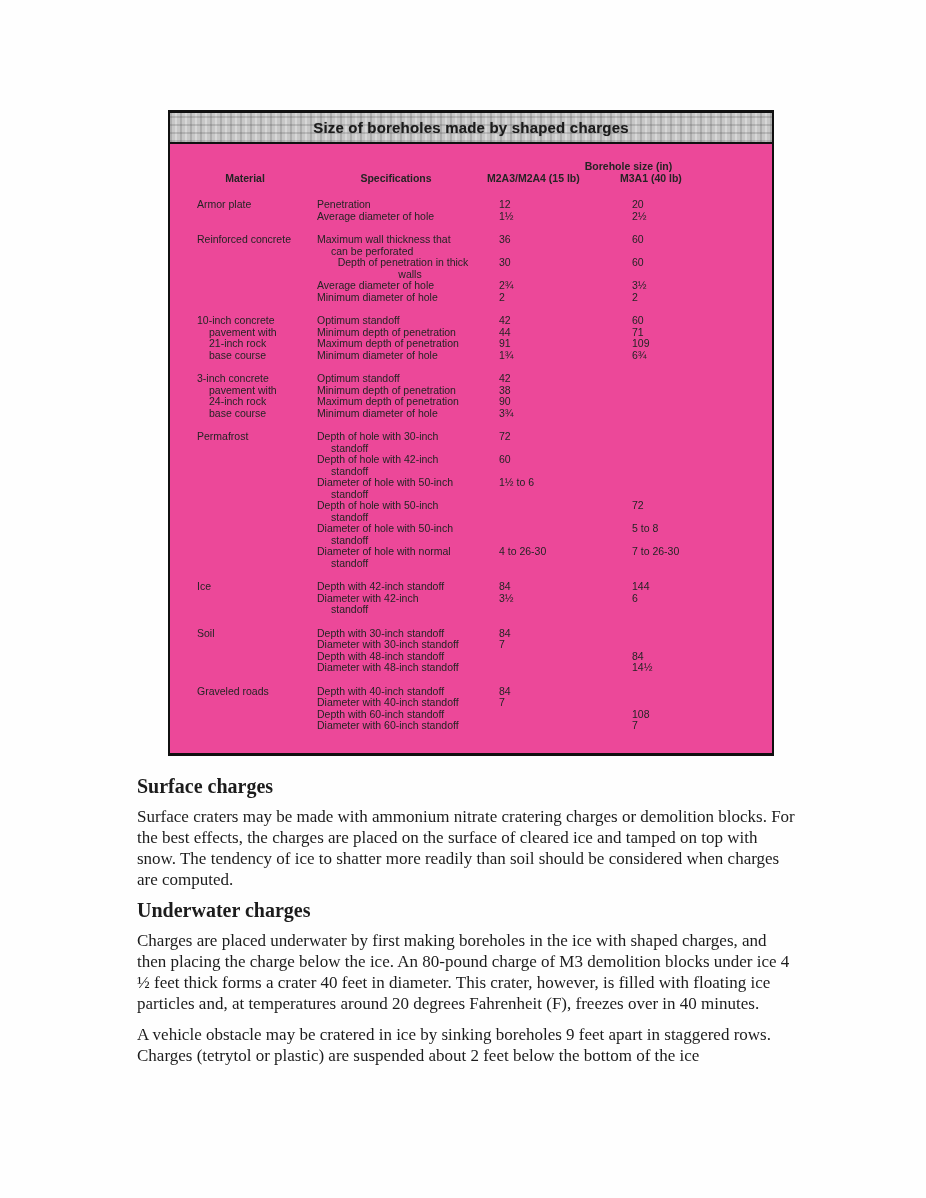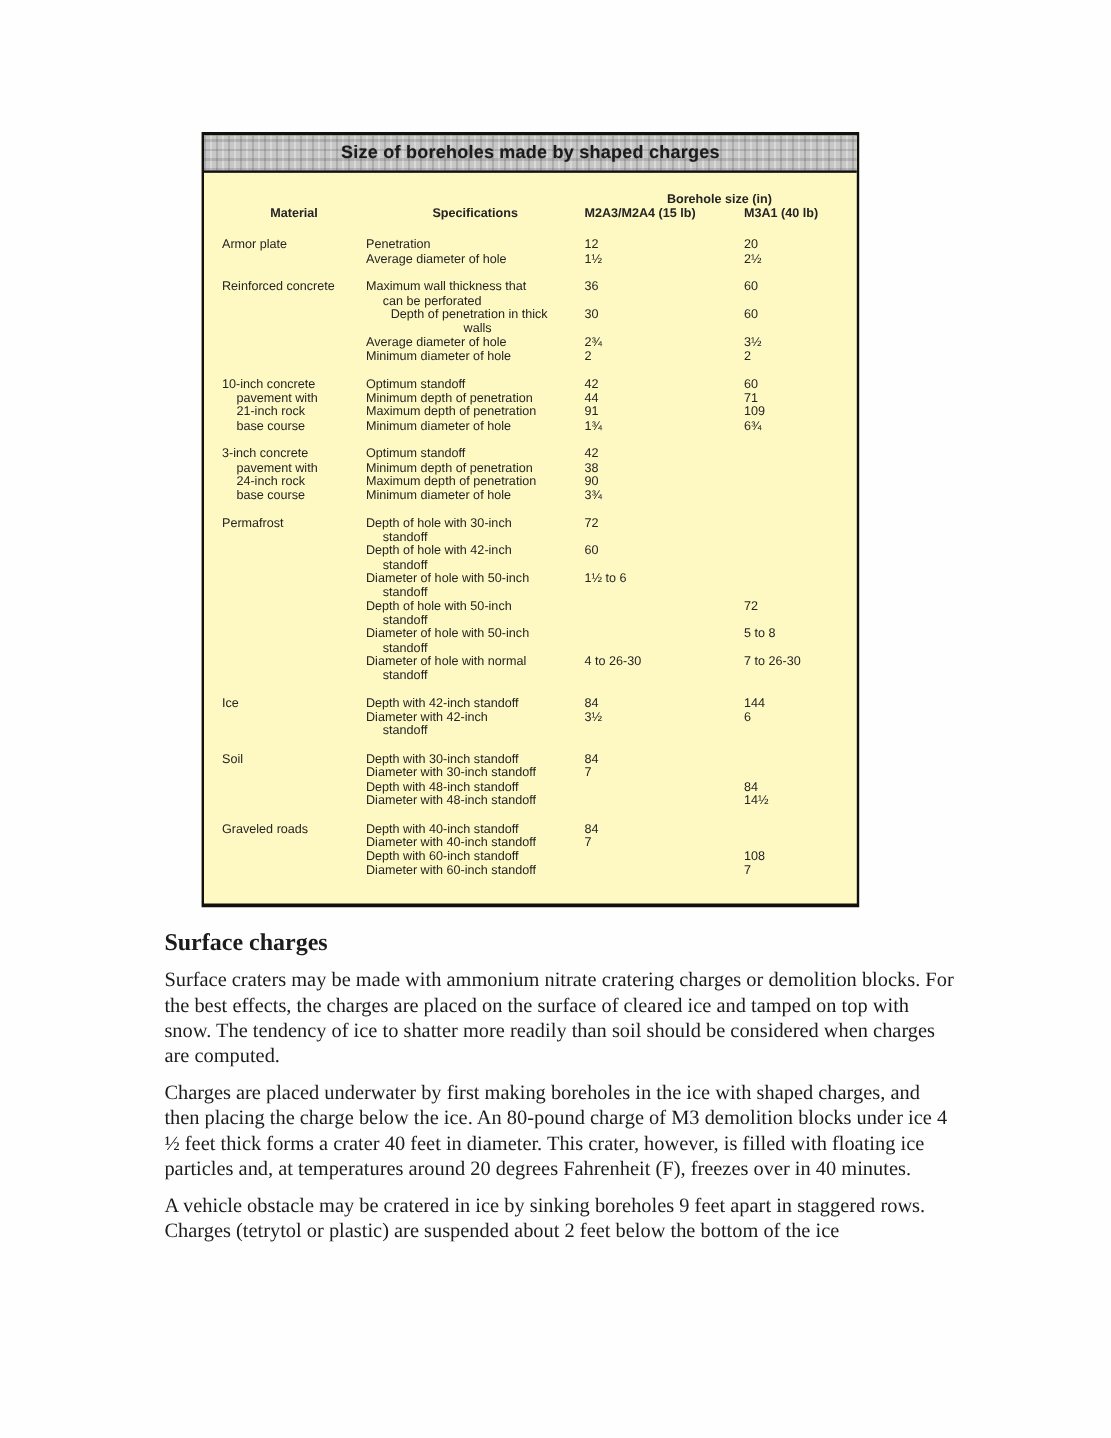--- a/index.html
+++ b/index.html
@@ -9,24 +9,24 @@
     width:926px; height:1198px;
     background:#fefefe;
     font-family:"Liberation Serif", serif;
     color:#1c1c1c;
     overflow:hidden;
   }
 
   
   .table-box {
     position:absolute; left:168px; top:110px;
-    width:548px; height:646px;
+    width:606px; height:646px;
     border:2px solid #101010;
     border-top-width:3px; border-bottom-width:3px;
-    background:#fef9c3;
+    background:#ec4899;
     font-family:"Liberation Sans", sans-serif;
     color:#242424;
   }
   .table-title-bar {
     height:31px;
     border-bottom:2px solid #101010;
     display:flex; align-items:center; justify-content:center;
     background-color:#c7c7c7;
     background-image:
       repeating-linear-gradient(90deg, rgba(70,70,70,0.20) 0 2px, transparent 2px 10px),
@@ -48,21 +48,21 @@
   .thead .group-span { grid-column:3 / span 2; text-align:center; padding-left:4px; }
   .thead .h-material { grid-column:1; grid-row:2; text-align:center; }
   .thead .h-spec     { grid-column:2; grid-row:2; text-align:center; }
   .thead .h-c1       { grid-column:3; grid-row:2; text-align:left; padding-right:6px; }
   .thead .h-c2       { grid-column:4; grid-row:2; text-align:left; }
 
   .group {
     display:grid;
     grid-template-columns:120px 182px 133px 1fr;
     margin-bottom:12px;
-    font-size:10.5px; line-height:11.5px;
+    font-size:10.5px; line-height:11.5px;margin-left:12px;
   }
   .cell { white-space:pre-line; }
   .material {
     grid-column:1;
     padding-left:12px; text-indent:-12px;
     padding-right:14px;
   }
   .spec {
     grid-column:2;
     padding-left:14px; text-indent:-14px;
@@ -228,17 +228,18 @@
             <div class="cell val" style="grid-column: 3;"></div>
             <div class="cell val" style="grid-column: 4;">7</div>
           </div>
         </div>
     </div>
   </div>
 
   <div class="text-block">
     <div class="sec-heading" style="margin-top:0">Surface charges</div>
     <p class="para">Surface craters may be made with ammonium nitrate cratering charges or demolition blocks. For the best effects, the charges are placed on the surface of cleared ice and tamped on top with snow. The tendency of ice to shatter more readily than soil should be considered when charges are computed.</p>
+    <div class="sec-heading">Underwater charges</div>
     <p class="para">Charges are placed underwater by first making boreholes in the ice with shaped charges, and then placing the charge below the ice. An 80-pound charge of M3 demolition blocks under ice 4 ½ feet thick forms a crater 40 feet in diameter. This crater, however, is filled with floating ice particles and, at temperatures around 20 degrees Fahrenheit (F), freezes over in 40 minutes.</p>
     <p class="para">A vehicle obstacle may be cratered in ice by sinking boreholes 9 feet apart in staggered rows. Charges (tetrytol or plastic) are suspended about 2 feet below the bottom of the ice</p>
   </div>
 
 </div>
 
 </body></html>

